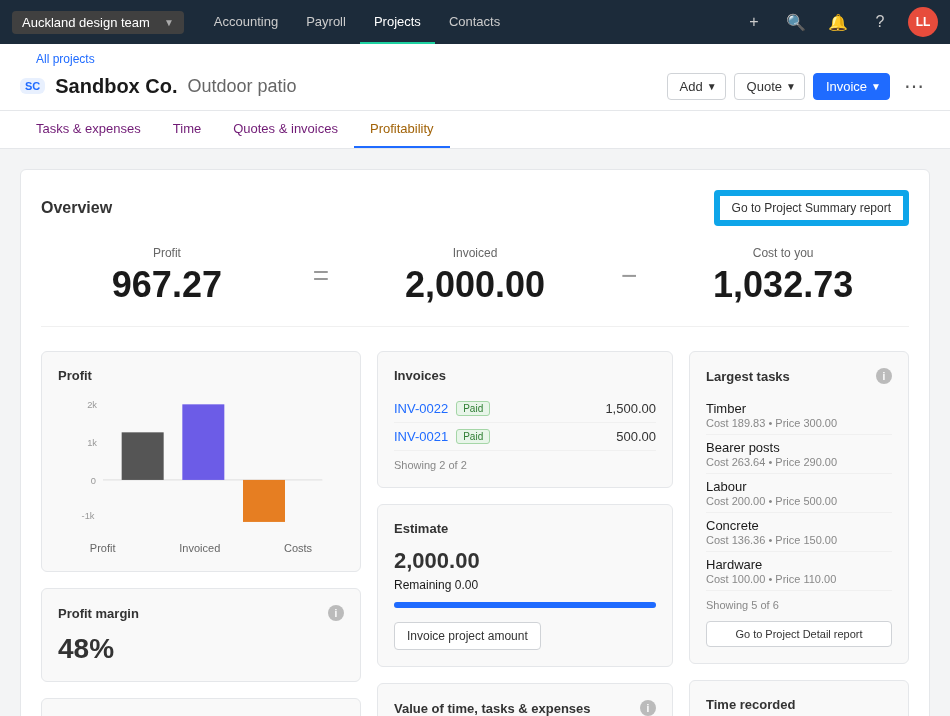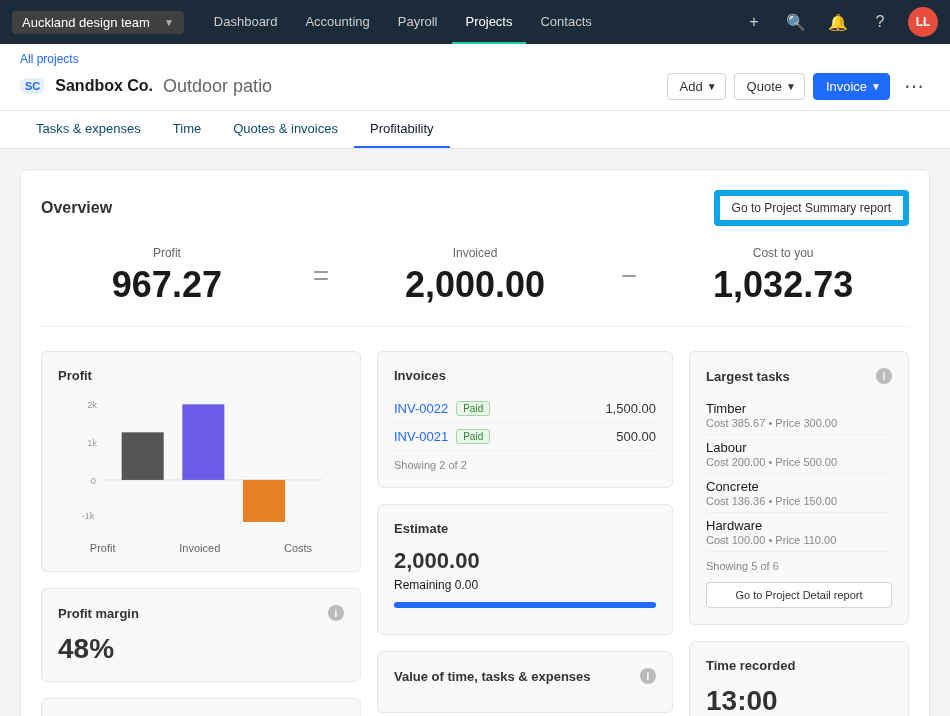--- a/index.html
+++ b/index.html
@@ -11,38 +11,38 @@
     .org-selector .chevron { font-size: 10px; color: #aaa; }
     .nav-links { display: flex; gap: 0; flex: 1; }
     .nav-link { color: #ccc; font-size: 13px; padding: 0 14px; height: 44px; display: flex; align-items: center; cursor: pointer; text-decoration: none; border-bottom: 2px solid transparent; }
     .nav-link.active { color: #fff; border-bottom: 2px solid #1dd1a1; }
     .nav-actions { display: flex; align-items: center; gap: 14px; color: #ccc; }
     .nav-icon-btn { background: none; border: none; color: #ccc; cursor: pointer; font-size: 16px; display: flex; align-items: center; justify-content: center; width: 28px; height: 28px; border-radius: 50%; }
     .avatar { width: 30px; height: 30px; border-radius: 50%; background: #e74c3c; color: #fff; font-size: 12px; font-weight: bold; display: flex; align-items: center; justify-content: center; }
 
     
     .sub-header { background: #fff; padding: 8px 20px; border-bottom: 1px solid #e5e7ea; }
-    .breadcrumb-row { display: flex; align-items: flex-start; gap: 8px; margin-bottom: 4px; }
+    .breadcrumb-row { display: flex; align-items: flex-start; gap: 8px; margin-bottom: 4px; margin-left: 16px; }
     .breadcrumb-link { color: #1f6bff; font-size: 12px; cursor: pointer; }
     .project-title-row { display: flex; align-items: center; justify-content: space-between; }
     .project-title-left { display: flex; align-items: center; gap: 10px; }
     .sc-badge { background: #e8f0fe; color: #1f6bff; font-size: 11px; font-weight: bold; padding: 2px 5px; border-radius: 6px; }
-    .project-name { font-size: 16px; font-weight: 600; color: #1a1a1a; }
+    .project-name { font-size: 20px; font-weight: 600; color: #1a1a1a; }
     .project-sub { font-size: 18px; color: #666; font-weight: 400; }
     .header-actions { display: flex; align-items: center; gap: 8px; }
     .btn { border: 1px solid #d0d3d7; background: #fff; color: #333; padding: 5px 12px; border-radius: 4px; cursor: pointer; font-size: 13px; display: flex; align-items: center; gap: 4px; }
     .btn-primary { background: #1f6bff; color: #fff; border-color: #1f6bff; }
     .btn-with-arrow { padding-right: 8px; }
     .arrow-down { font-size: 10px; }
     .more-btn { background: none; border: none; cursor: pointer; font-size: 20px; color: #555; padding: 4px 6px; }
 
     
     .tabs { background: #fff; border-bottom: 1px solid #e5e7ea; padding: 0 20px; display: flex; gap: 0; }
-    .tab { padding: 10px 16px; font-size: 13px; color: #0c4a6e; cursor: pointer; border-bottom: 2px solid transparent; text-decoration: none; display: flex; align-items: center; }
-    .tab.active { color: #0f172a; border-bottom: 2px solid #1f6bff; font-weight: 500; }
+    .tab { padding: 10px 16px; font-size: 13px; color: #701a75; cursor: pointer; border-bottom: 2px solid transparent; text-decoration: none; display: flex; align-items: center; }
+    .tab.active { color: #a16207; border-bottom: 2px solid #1f6bff; font-weight: 500; }
 
     
     .main-content { padding: 20px; }
     .overview-card { background: #fff; border: 1px solid #e5e7ea; border-radius: 6px; padding: 20px; }
     .overview-header { display: flex; align-items: center; justify-content: space-between; margin-bottom: 20px; }
     .overview-title { font-size: 16px; font-weight: 600; }
     .report-btn { border: 6px solid #0ea5e9; background: #fff; color: #333; padding: 5px 12px; border-radius: 4px; cursor: pointer; font-size: 12px; }
 
     
     .metrics-row { display: flex; align-items: center; justify-content: center; gap: 0; margin-bottom: 24px; padding-bottom: 20px; border-bottom: 1px solid #f0f0f0; }
@@ -99,21 +99,20 @@
   </style>
 </head>
 <body>
 
 <nav class="top-nav">
   <div class="org-selector">
     <span>Auckland design team</span>
     <span class="chevron">▼</span>
   </div>
   <div class="nav-links">
-    <a class="nav-link">Dashboard</a>
     <a class="nav-link">Accounting</a>
     <a class="nav-link">Payroll</a>
     <a class="nav-link active">Projects</a>
     <a class="nav-link">Contacts</a>
   </div>
   <div class="nav-actions">
     <button class="nav-icon-btn">+</button>
     <button class="nav-icon-btn">🔍</button>
     <button class="nav-icon-btn">🔔</button>
     <button class="nav-icon-btn">?</button>
@@ -257,41 +256,46 @@
             <span>Estimate</span>
           </div>
           <div class="estimate-value">2,000.00</div>
           <div class="remaining-text">
             <span>Remaining</span>
             <span>0.00</span>
           </div>
           <div class="progress-bar-container">
             <div class="progress-bar-fill" style="width:100%"></div>
           </div>
+          <button class="action-btn">Invoice project amount</button>
         </div>
 
         <div class="card">
           <div class="card-title">
             <span>Value of time, tasks &amp; expenses</span>
             <span class="info-icon">i</span>
           </div>
 
         </div>
       </div>
 
       <div class="right-col">
 
         <div class="card">
           <div class="card-title">
             <span>Largest tasks</span>
             <span class="info-icon">i</span>
           </div>
           <div class="cost-row">
             <div class="cost-name">Timber</div>
-            <div class="cost-sub">Cost <span>385.67</span> • Price <span>300.00</span></div>
+            <div class="cost-sub">Cost <span>189.83</span> • Price <span>300.00</span></div>
+          </div>
+          <div class="cost-row">
+            <div class="cost-name">Bearer posts</div>
+            <div class="cost-sub">Cost <span>263.64</span> • Price <span>290.00</span></div>
           </div>
           <div class="cost-row">
             <div class="cost-name">Labour</div>
             <div class="cost-sub">Cost <span>200.00</span> • Price <span>500.00</span></div>
           </div>
           <div class="cost-row">
             <div class="cost-name">Concrete</div>
             <div class="cost-sub">Cost <span>136.36</span> • Price <span>150.00</span></div>
           </div>
           <div class="cost-row">

